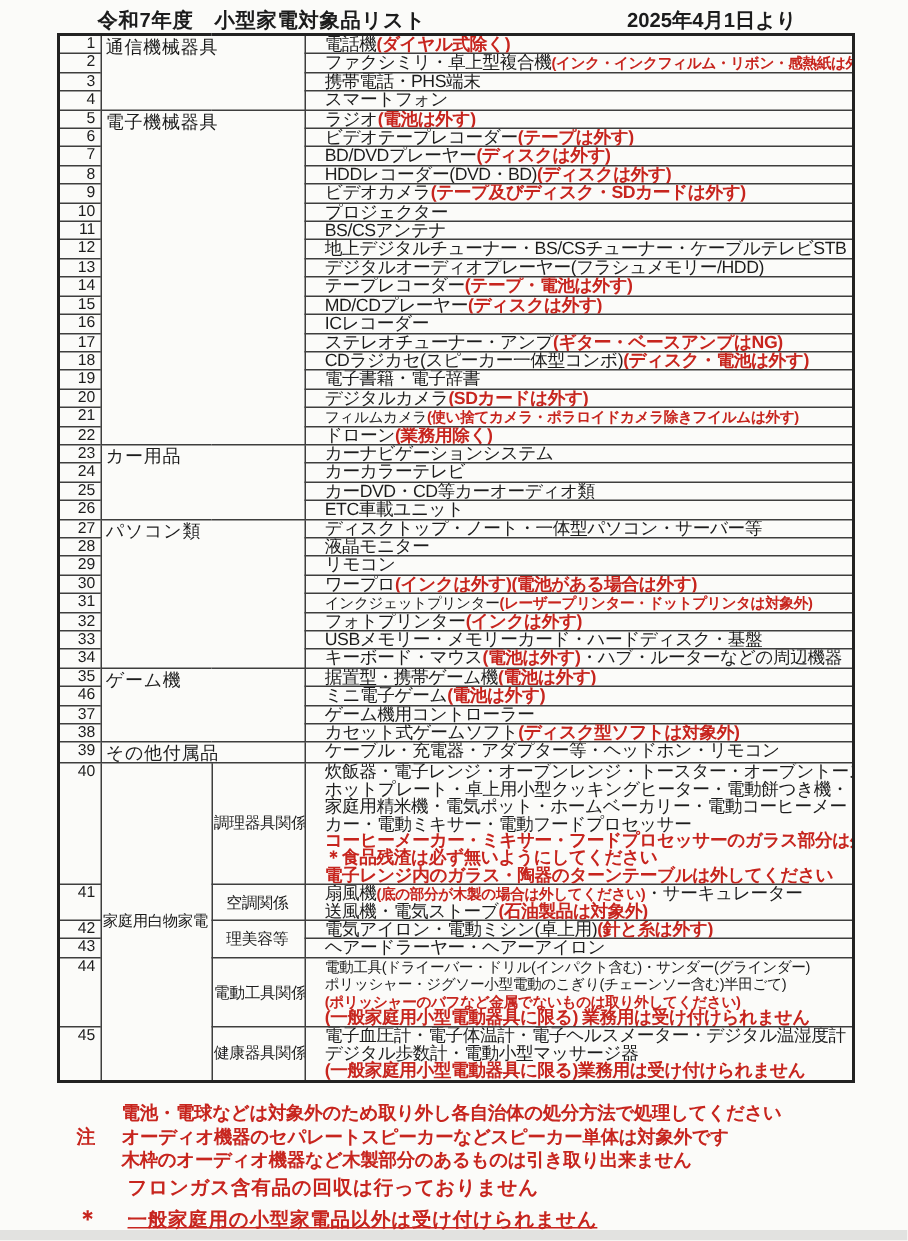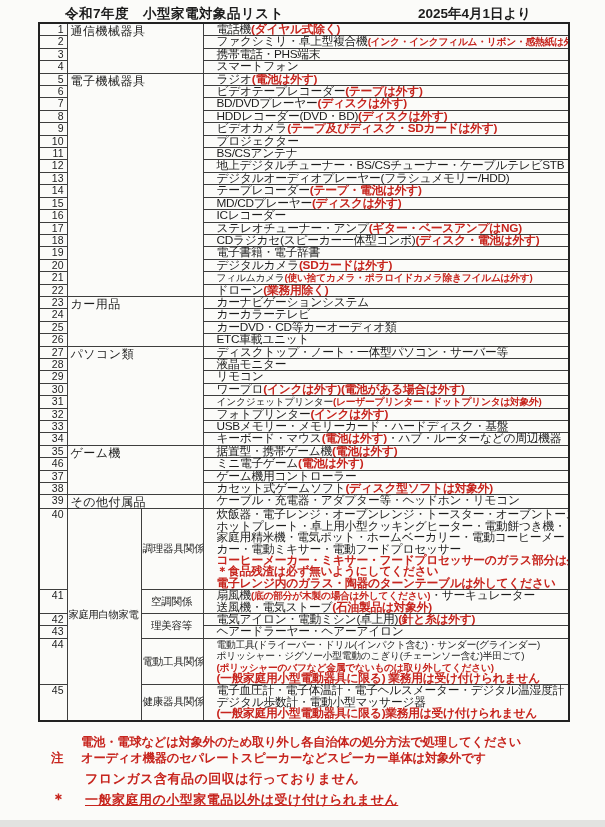--- a/index.html
+++ b/index.html
@@ -351,20 +351,24 @@
 
 <div class="notes">
   <div class="note">
     <span class="nmark"></span>
     <span class="ntext">電池・電球などは対象外のため取り外し各自治体の処分方法で処理してください</span>
   </div>
   <div class="note">
     <span class="nmark">注</span>
     <span class="ntext">オーディオ機器のセパレートスピーカーなどスピーカー単体は対象外です</span>
   </div>
+  <div class="note">
+    <span class="nmark"></span>
+    <span class="ntext">木枠のオーディオ機器など木製部分のあるものは引き取り出来ません</span>
+  </div>
   <div class="note big">
     <span class="nmark"></span>
     <span class="ntext">フロンガス含有品の回収は行っておりません</span>
   </div>
   <div class="note big">
     <span class="nmark">＊</span>
     <span class="ntext ul">一般家庭用の小型家電品以外は受け付けられません</span>
   </div>
 </div>
 

